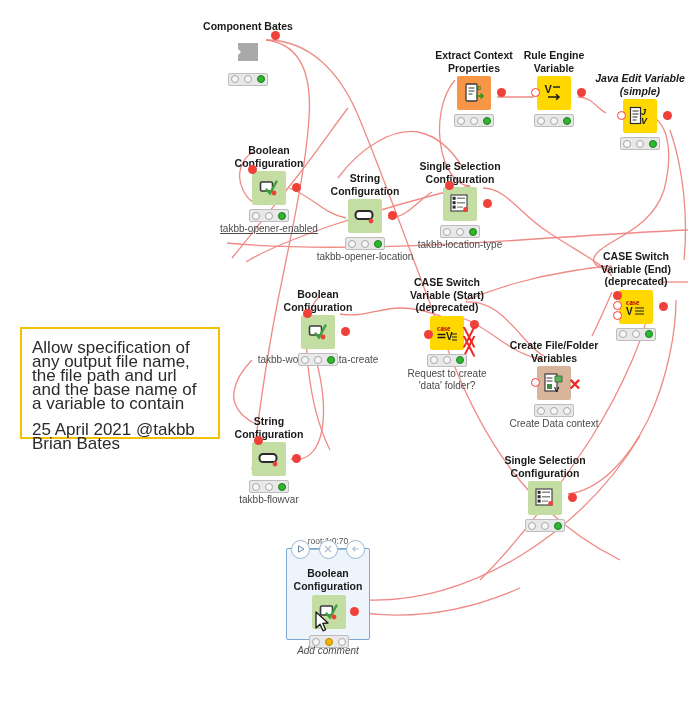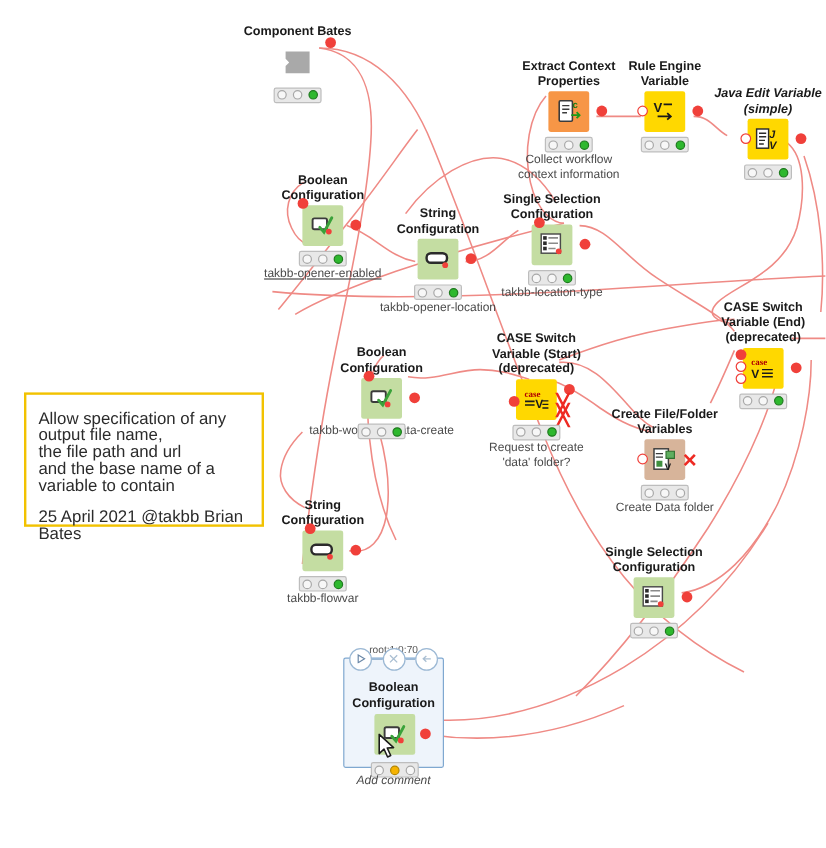--- a/index.html
+++ b/index.html
@@ -116,21 +116,21 @@
   }
   
   #annotation {
     position: absolute;
     box-sizing: border-box;
     background: #ffffff;
     border: 2px solid #f2c200;
   }
   #annotation p {
     margin: 0;
-    font-size: 14px;
+    font-size: 17px;
     color: #2b2b2b;
     line-height: 14px;
   }
   #annotation .para-gap { height: 12px; }
   
   #selection {
     position: absolute;
     box-sizing: border-box;
     border: 1px solid #7fa8d0;
     background: #eef4fb;
@@ -281,22 +281,20 @@
               <path d="M13 14 L20 14 M17.5 11.5 L20 14 L17.5 16.5" stroke="#1a9a1a" stroke-width="1.5" fill="none"></path>
             </svg>
           </div>
           <div class="port filled" style="top: 12px; left: 71px;"></div>
           <div class="status">
             <span class="lamp"></span>
             <span class="lamp"></span>
             <span class="lamp green"></span>
           </div>
         </div>
-        <div class="node-sub" style="margin-top: 18px; width: 150px; margin-left: -27px;">Collect workflow
-context information</div>
       </div>
       <div class="node" style="left: 554px; top: 49px;">
         <div class="node-title">Rule Engine
 Variable</div>
         <div class="node-body">
           <div class="node-icon icon-yellow">
             <svg class="glyph" viewBox="0 0 22 22">
               <text x="1.5" y="11" font-size="11" font-weight="bold" font-family="Liberation Sans, sans-serif" fill="#1a1a1a">V</text>
               <path d="M5 15 L16 15 M13 12.3 L16 15 L13 17.7" stroke="#1a1a1a" stroke-width="1.5" fill="none"></path>
               <path d="M10 5 h7" stroke="#1a1a1a" stroke-width="1.4"></path>
@@ -480,21 +478,21 @@
             </svg>
           </div>
           <div class="port hollow" style="top: 12px; left: 25px;"></div>
           <div class="xmark" style="left: 63px; top: 8px; font-size: 20px;">×</div>
           <div class="status">
             <span class="lamp"></span>
             <span class="lamp"></span>
             <span class="lamp"></span>
           </div>
         </div>
-        <div class="node-sub" style="margin-top: 18px; width: 150px; margin-left: -27px;">Create Data folder</div>
+        <div class="node-sub" style="margin-top: 18px; width: 150px; margin-left: -27px;">Create Data context</div>
       </div>
       <div class="node" style="left: 269px; top: 415px;">
         <div class="node-title">String
 Configuration</div>
         <div class="node-body">
           <div class="node-icon icon-green">
             <svg class="glyph" viewBox="0 0 22 22">
               <rect x="1.5" y="6" width="17" height="8" rx="3.6" fill="#ffffff" stroke="#2b2b2b" stroke-width="2"></rect>
               <circle cx="17" cy="16" r="2.4" fill="#f0403a"></circle>
             </svg>

